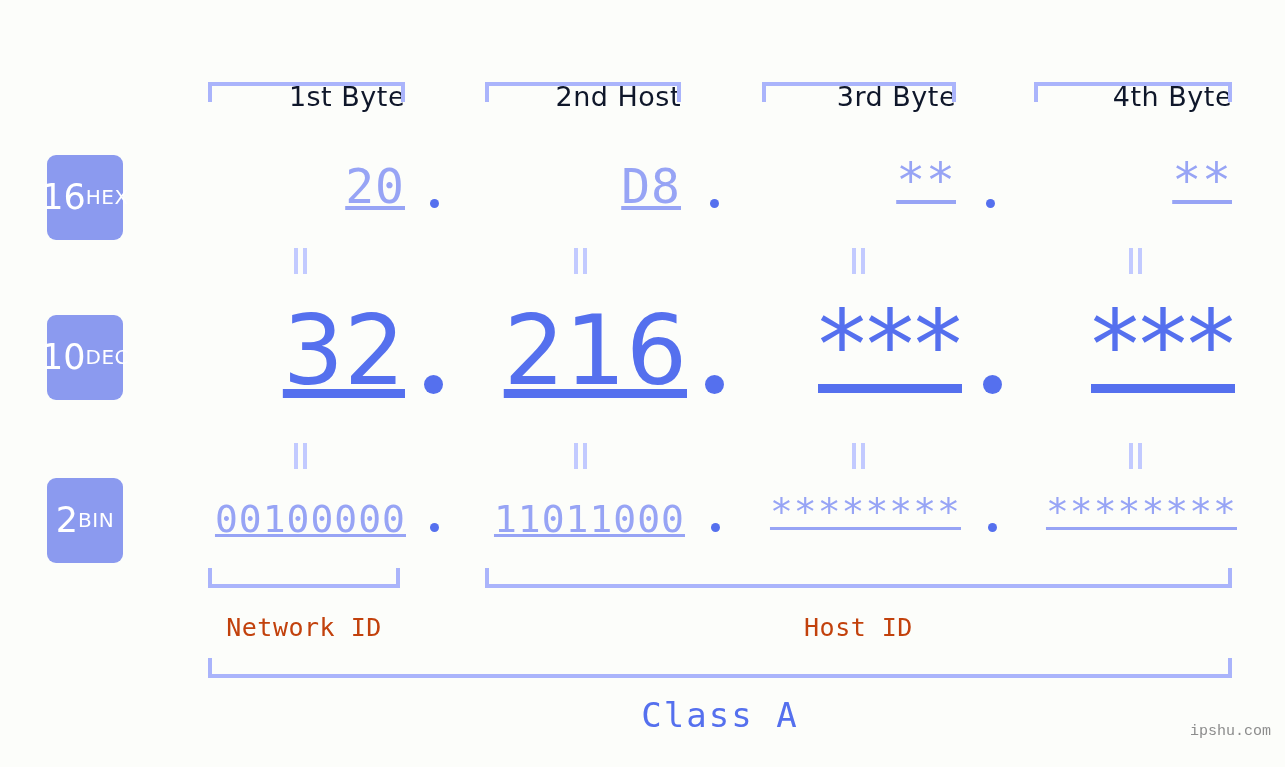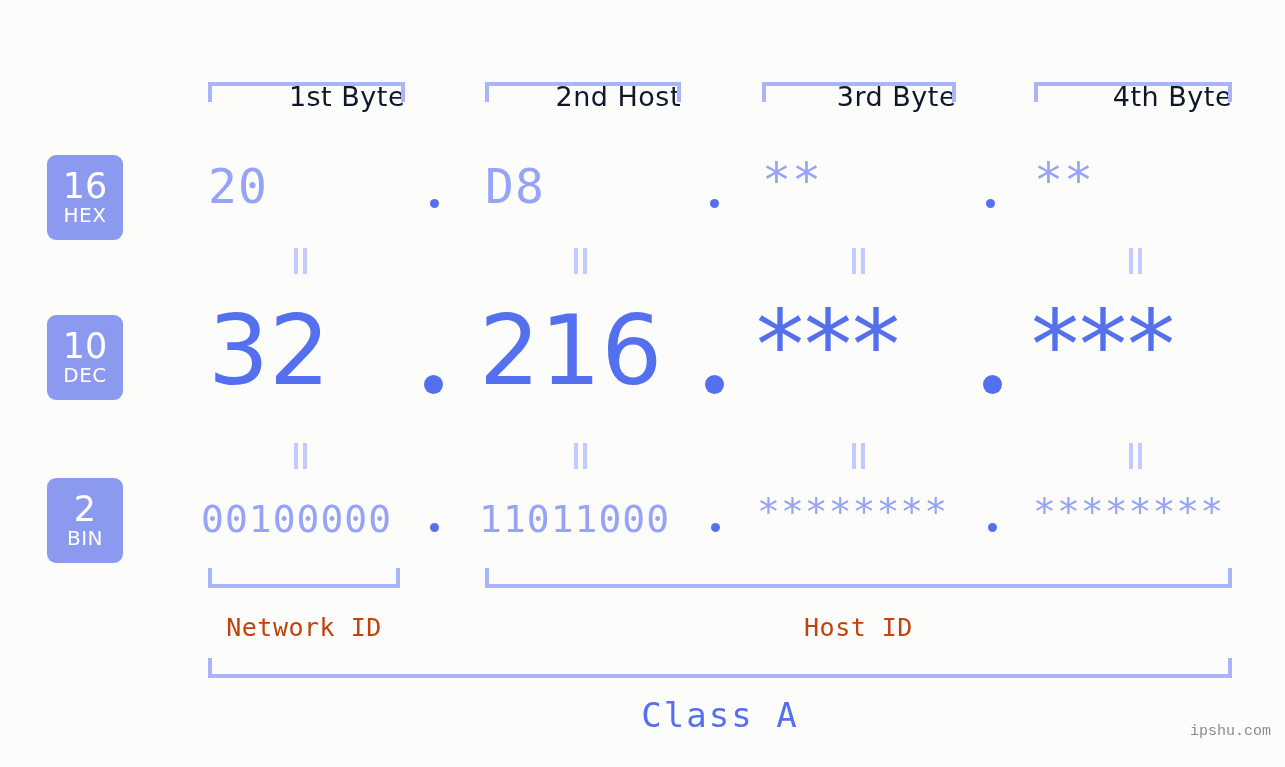--- a/index.html
+++ b/index.html
@@ -60,21 +60,21 @@
   
   .base-badge {
     position: absolute;
     left: 47px;
     width: 76px;
     height: 85px;
     background: #8b9aef;
     border-radius: 9px;
     color: #ffffff;
     display: flex;
-    flex-direction: column;
+    flex-direction: row;
     align-items: center;
     justify-content: center;
     box-sizing: border-box;
     padding-bottom: 2px;
   }
   .base-badge .num {
     font-family: "DejaVu Sans", sans-serif;
     font-size: 35px;
     line-height: 36px;
     font-weight: 400;
@@ -84,23 +84,24 @@
     font-size: 20px;
     line-height: 22px;
     font-weight: 400;
     letter-spacing: 0.5px;
     text-align: right;
   }
 
   
   .val {
     position: absolute;
-    text-align: left;
+    text-align: right;
     white-space: nowrap;
     font-family: "DejaVu Sans Mono", monospace;
+    text-decoration: underline;
   }
 
   .row-hex .val {
     font-size: 48px;
     color: #97a4f5;
     letter-spacing: 1px;
   }
   .row-dec .val {
     font-size: 96px;
     color: #5570ee;

